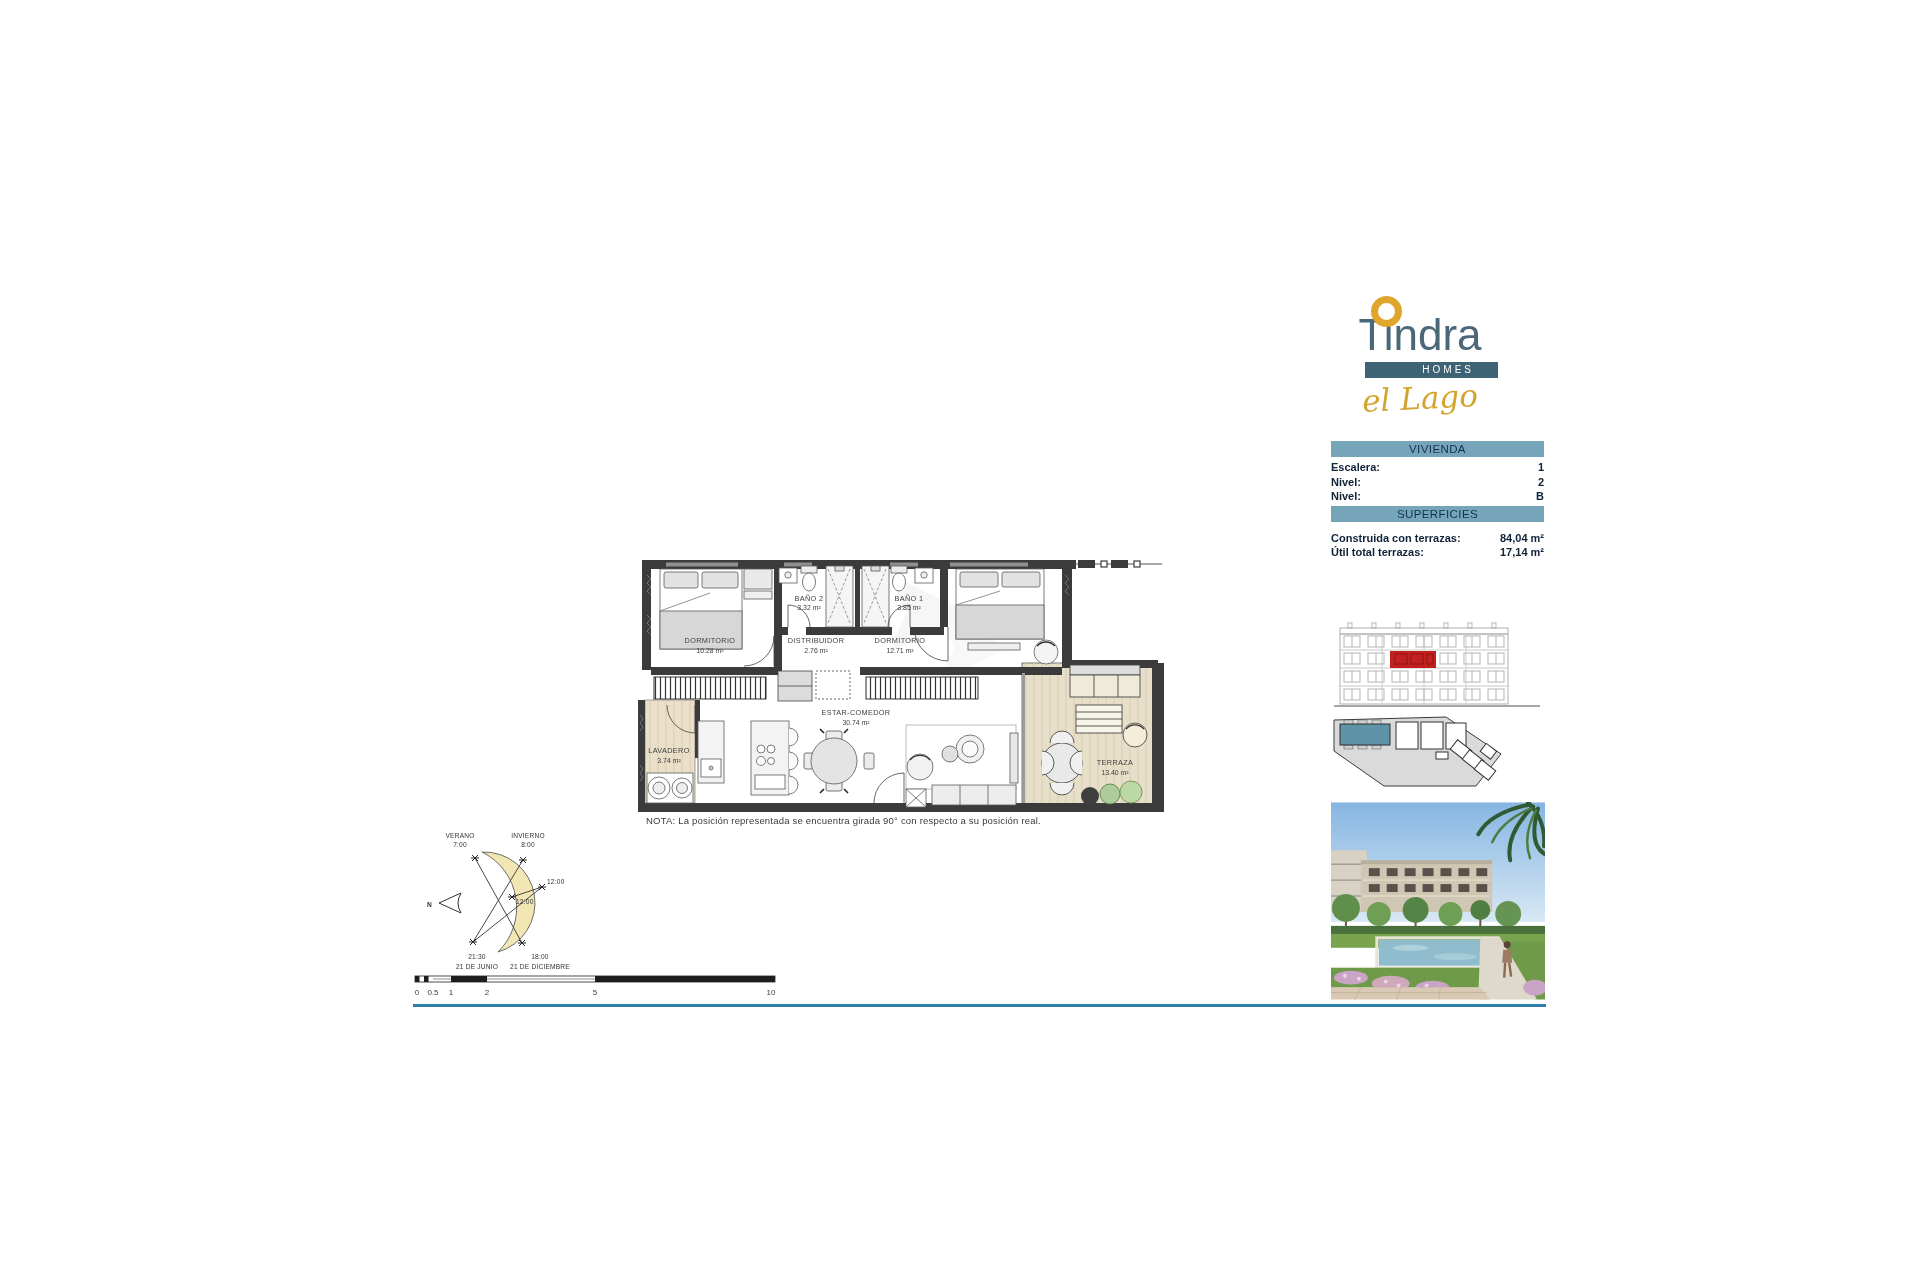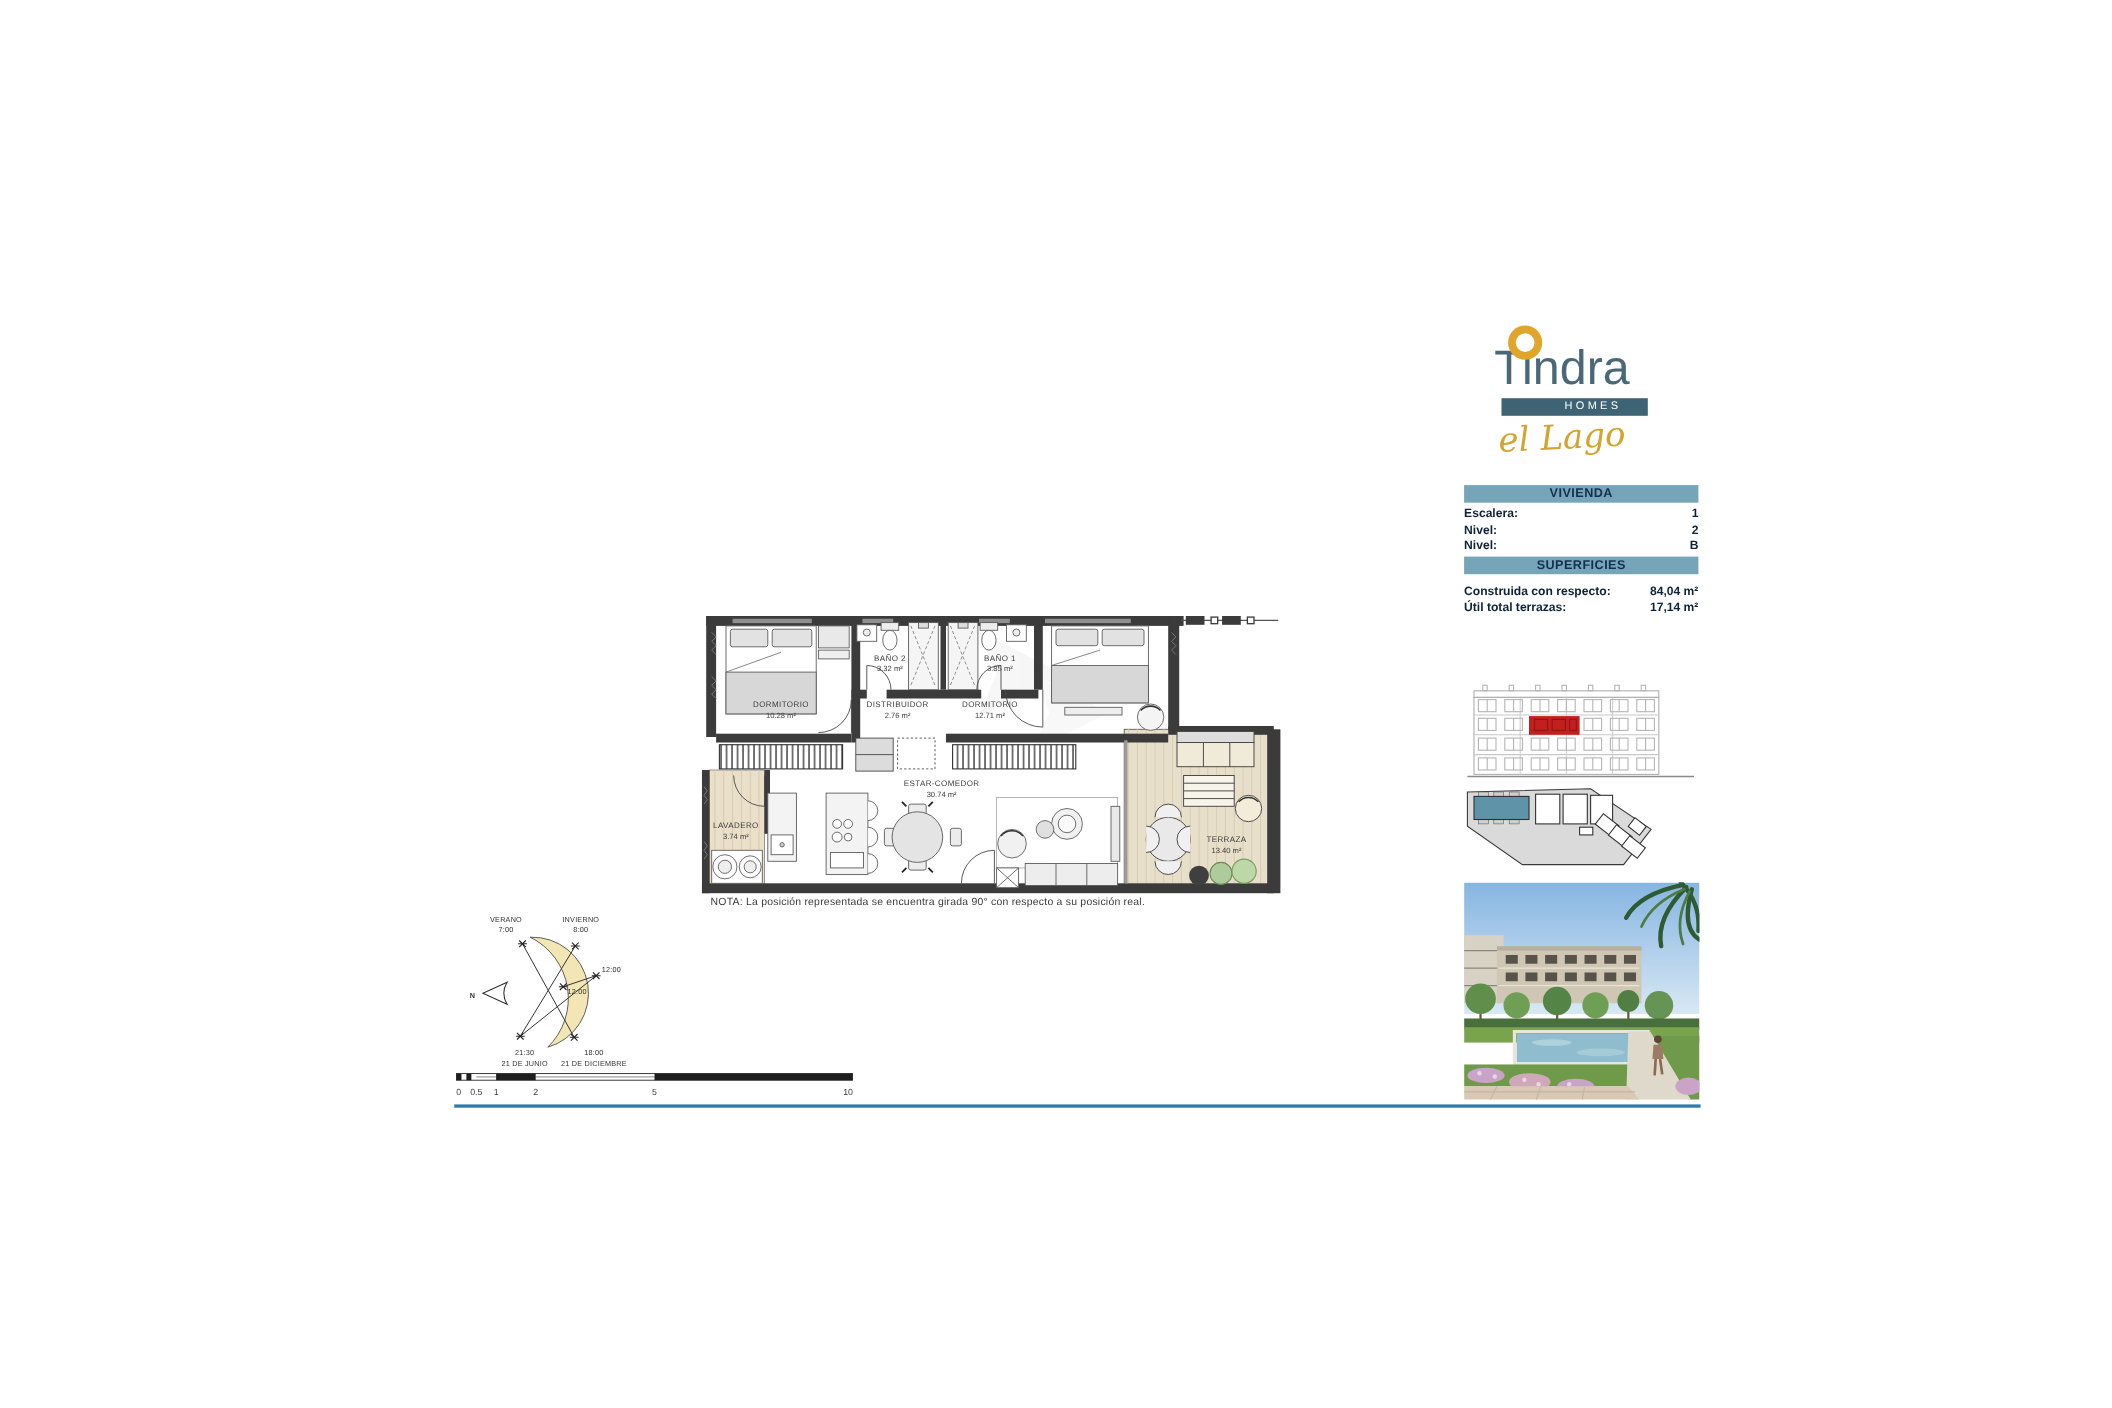--- a/index.html
+++ b/index.html
@@ -15,21 +15,21 @@
              border-radius:50%;background:#fff;}
   .logo-homes{position:absolute;top:68px;left:25px;width:109px;height:16px;background:#3D6374;
               color:#fff;font-size:10px;letter-spacing:3px;text-align:right;line-height:16px;
               padding-right:24px;}
   .logo-script{position:absolute;top:86px;left:0;width:160px;text-align:center;
                font-family:"DejaVu Serif",serif;font-style:italic;font-size:31px;color:#D3A42F;
                transform:rotate(-3deg);}
 
   
   .panel{width:213px;}
-  .bar{height:16px;background:#76A5BA;color:#14304F;font-weight:bold;font-size:11.5px;
+  .bar{height:16px;background:#76A5BA;color:#14304F;font-weight:normal;font-size:11.5px;
        text-align:center;line-height:16px;letter-spacing:.4px;}
   .rows{margin-top:3px;}
   .rows.sup{margin-top:9px;}
   .irow{display:flex;justify-content:space-between;font-size:11px;font-weight:bold;
         color:#0E2238;line-height:14.5px;}
   .bar2{margin-top:2px;}
 
   
   .plan-label{font-size:7.3px;fill:#3E3E3E;letter-spacing:.35px;}
   .plan-area{font-size:6.9px;fill:#3E3E3E;}
@@ -359,21 +359,21 @@
         <span>2</span>
       </div>
       <div class="irow">
         <span>Nivel:</span>
         <span>B</span>
       </div>
     </div>
     <div class="bar bar2">SUPERFICIES</div>
     <div class="rows sup">
       <div class="irow">
-        <span>Construida con respecto:</span>
+        <span>Construida con terrazas:</span>
         <span>84,04 m²</span>
       </div>
       <div class="irow">
         <span>Útil total terrazas:</span>
         <span>17,14 m²</span>
       </div>
     </div>
   </div>
 
   <svg class="abs" style="left:1332px;top:620px;" width="213" height="94" viewBox="0 0 213 94">

